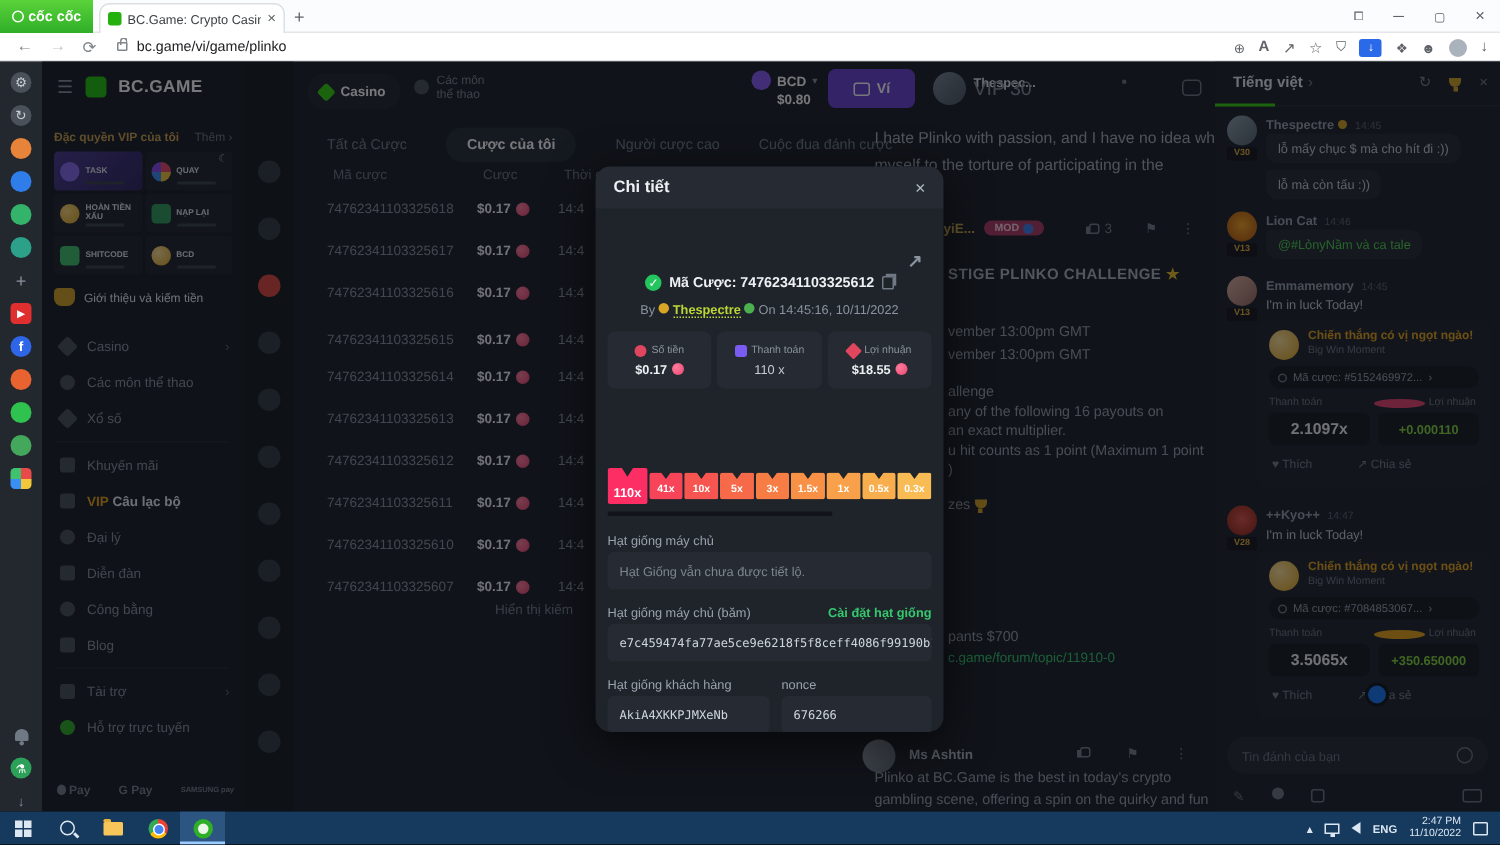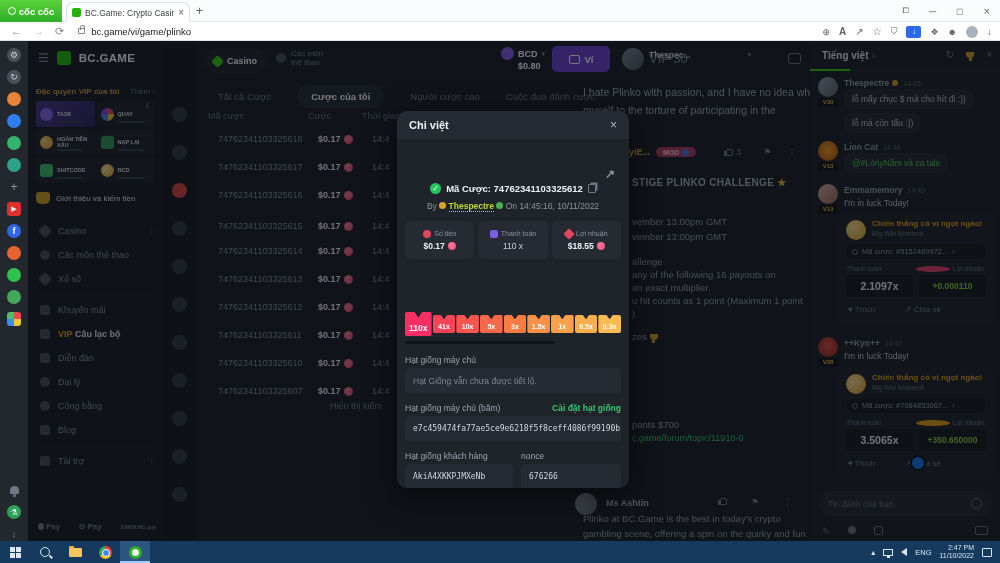--- a/index.html
+++ b/index.html
@@ -83,21 +83,21 @@
 .uavatar{position:absolute;left:426px;top:7px;width:22px;height:22px;border-radius:50%;background:linear-gradient(135deg,#7b8794,#4c5661)}
 .uname{position:absolute;left:453px;top:9px;color:#dfe4e9;font-size:8.5px;font-weight:bold}
 .ulvl{position:absolute;left:453px;top:10px;color:#8a939e;font-size:13px}
 .hbell{position:absolute;left:549px;top:12px}
 .hchat{position:absolute;left:592px;top:12px;width:13px;height:11px;border:1.5px solid #6f7883;border-radius:3px}
 .bell{width:9px;height:8px;background:#6f7883;border-radius:50% 50% 10% 10%;position:relative}
 .bell:after{content:"";position:absolute;left:3px;bottom:-3px;width:3px;height:3px;border-radius:50%;background:#6f7883}
 .btabs{position:absolute;left:22px;top:44px;display:flex;align-items:center;gap:26px}
 .btab{color:#76808b;font-size:9.5px;white-space:nowrap}
 .btab.act{background:#272d35;color:#fff;font-weight:bold;border-radius:13px;padding:6px 14px}
-.thead{position:absolute;left:12px;top:70px;width:570px;display:flex;color:#6f7883;font-size:9px}
+.thead{position:absolute;left:26px;top:70px;width:570px;display:flex;color:#6f7883;font-size:9px}
 .trow{position:absolute;left:22px;width:590px;height:28px;display:flex;align-items:center}
 .c-id{width:100px;color:#8a939e;font-size:9px}
 .c-amt{width:54px;display:flex;align-items:center;gap:3px;color:#eef1f4;font-size:9px;font-weight:bold}
 .coin-r{width:9px;height:9px;border-radius:50%;background:radial-gradient(circle at 35% 35%,#ff7d9c,#e9436f);flex:none}
 .c-time{color:#8a939e;font-size:9px}
 .showmore{position:absolute;left:134px;top:360px;color:#76808b;font-size:9px}
 .art-line{position:absolute;color:#98a1ab;font-size:9.5px;white-space:nowrap}
 .modrow{position:absolute;left:433px;top:106px;display:flex;align-items:center;gap:6px}
 .modname{color:#d8b24e;font-size:9px;font-weight:bold}
 .modbadge{background:#b03a62;color:#ffd3e2;font-size:7px;font-weight:bold;border-radius:7px;padding:1.5px 7px;display:flex;align-items:center;gap:3px}
@@ -200,21 +200,21 @@
 .chromeic{width:13px;height:13px;border-radius:50%;background:conic-gradient(#ea4335 0 33%,#fbbc05 0 66%,#34a853 0 100%);position:relative}
 .chromeic:after{content:"";position:absolute;left:3.5px;top:3.5px;width:6px;height:6px;border-radius:50%;background:#4285f4;border:1.5px solid #fff}
 .coccocic{width:13px;height:13px;border-radius:50%;background:#2fae27;position:relative}
 .coccocic:after{content:"";position:absolute;left:3px;top:3px;width:7px;height:7px;border-radius:50%;background:#eaf7e8}
 .tb-item.active{background:#2d5582;box-shadow:inset 0 -2px 0 #9ecbff}
 .tray{margin-left:auto;display:flex;align-items:center;gap:8px;padding-right:8px;color:#dce7f2}
 .caret{font-size:8px}
 .neticon{width:10px;height:7px;border:1px solid #dce7f2;position:relative}
 .neticon:after{content:"";position:absolute;left:3px;bottom:-3px;width:3px;height:2px;background:#dce7f2}
 .spk{width:0;height:0;border-top:4px solid transparent;border-bottom:4px solid transparent;border-right:6px solid #dce7f2}
-.lang{font-size:7.5px;font-weight:normal}
+.lang{font-size:7.5px;font-weight:bold}
 .clock{font-size:7px;line-height:8px;text-align:right}
 .action{width:10px;height:9px;border:1px solid #dce7f2;border-radius:1px}
 </style>
 </head>
 <body>
 
 <div class="screen">
 
   <div class="tabbar">
     <div class="brand">
@@ -343,40 +343,44 @@
         <div class="mdiv"></div>
         <div class="mi">
             <span class="ic"></span>
             <span>Khuyến mãi</span>
           </div>
         <div class="mi">
             <span class="ic"></span>
             <span><span class="vip">VIP</span> <span class="white">Câu lạc bộ</span></span>
           </div>
         <div class="mi">
+            <span class="ic rd"></span>
+            <span>Đại lý</span>
+          </div>
+        <div class="mi">
             <span class="ic"></span>
             <span>Diễn đàn</span>
-          </div>
-        <div class="mi">
-            <span class="ic rd"></span>
-            <span>Đại lý</span>
           </div>
         <div class="mi">
             <span class="ic rd"></span>
             <span>Công bằng</span>
           </div>
         <div class="mi">
             <span class="ic"></span>
             <span>Blog</span>
           </div>
         <div class="mdiv"></div>
         <div class="mi">
             <span class="ic"></span>
             <span>Tài trợ</span>
             <span class="chev">›</span>
+          </div>
+        <div class="mi">
+            <span class="ic rd" style="background:#2fae27"></span>
+            <span>Hỗ trợ trực tuyến</span>
           </div>
       </div>
       <div class="pays">
         <span><span class="appledot"></span><span>Pay</span></span>
         <span>G Pay</span>
         <span class="sampay">SAMSUNG pay</span>
       </div>
     </div>
 
     <div class="rail2">
@@ -646,21 +650,21 @@
         <span><span class="dot6" style="background:#6f7883;width:8px;height:8px"></span></span>
         <span style="width:9px;height:9px;border:1.5px solid #6f7883;border-radius:2px;display:inline-block"></span>
         <span class="kbd"></span>
       </div>
     </div>
 
     <div class="overlay"></div>
 
     <div class="modal">
       <div class="m-head">
-        <span class="m-title">Chi việt</span>
+        <span class="m-title">Chi tiết</span>
         <span class="m-close">×</span>
       </div>
       <span class="m-share">↗</span>
       <div class="m-idrow">
         <span class="chk">✓</span>
         <span class="m-id"><span>Mã Cược:</span> <span>74762341103325612</span></span>
         <span class="copy"></span>
       </div>
       <div class="m-byrow">
         <span>By</span>

